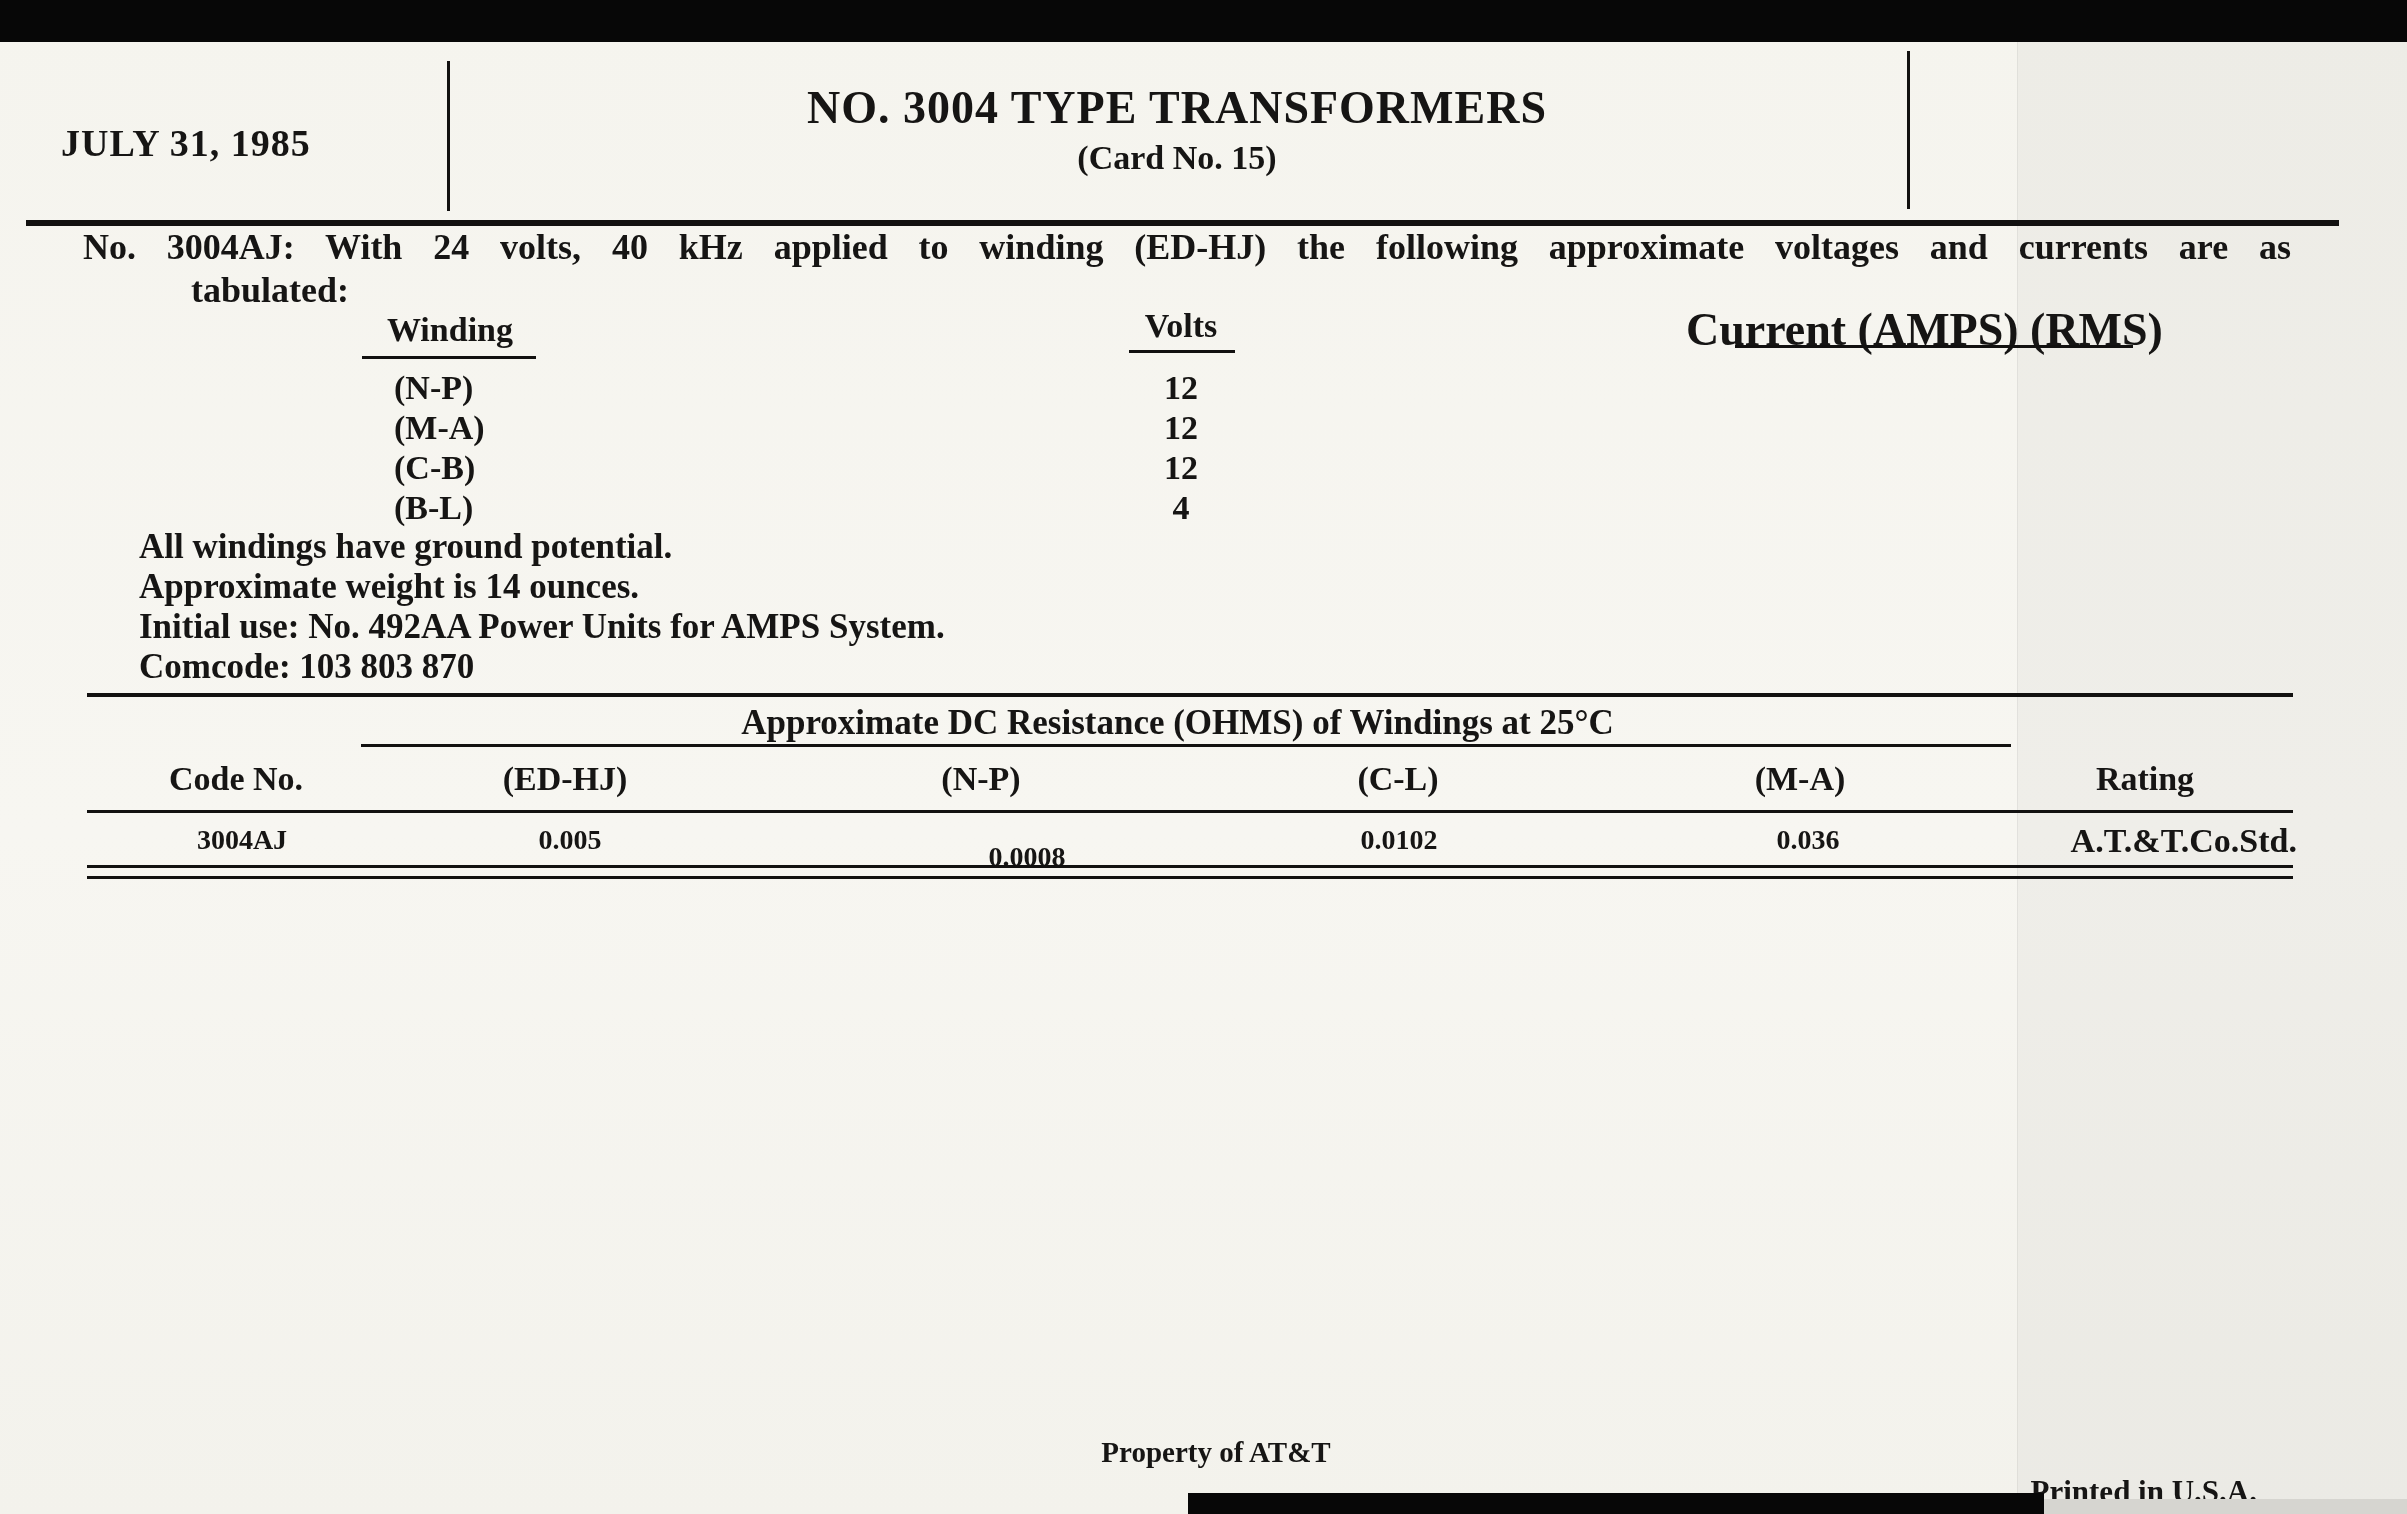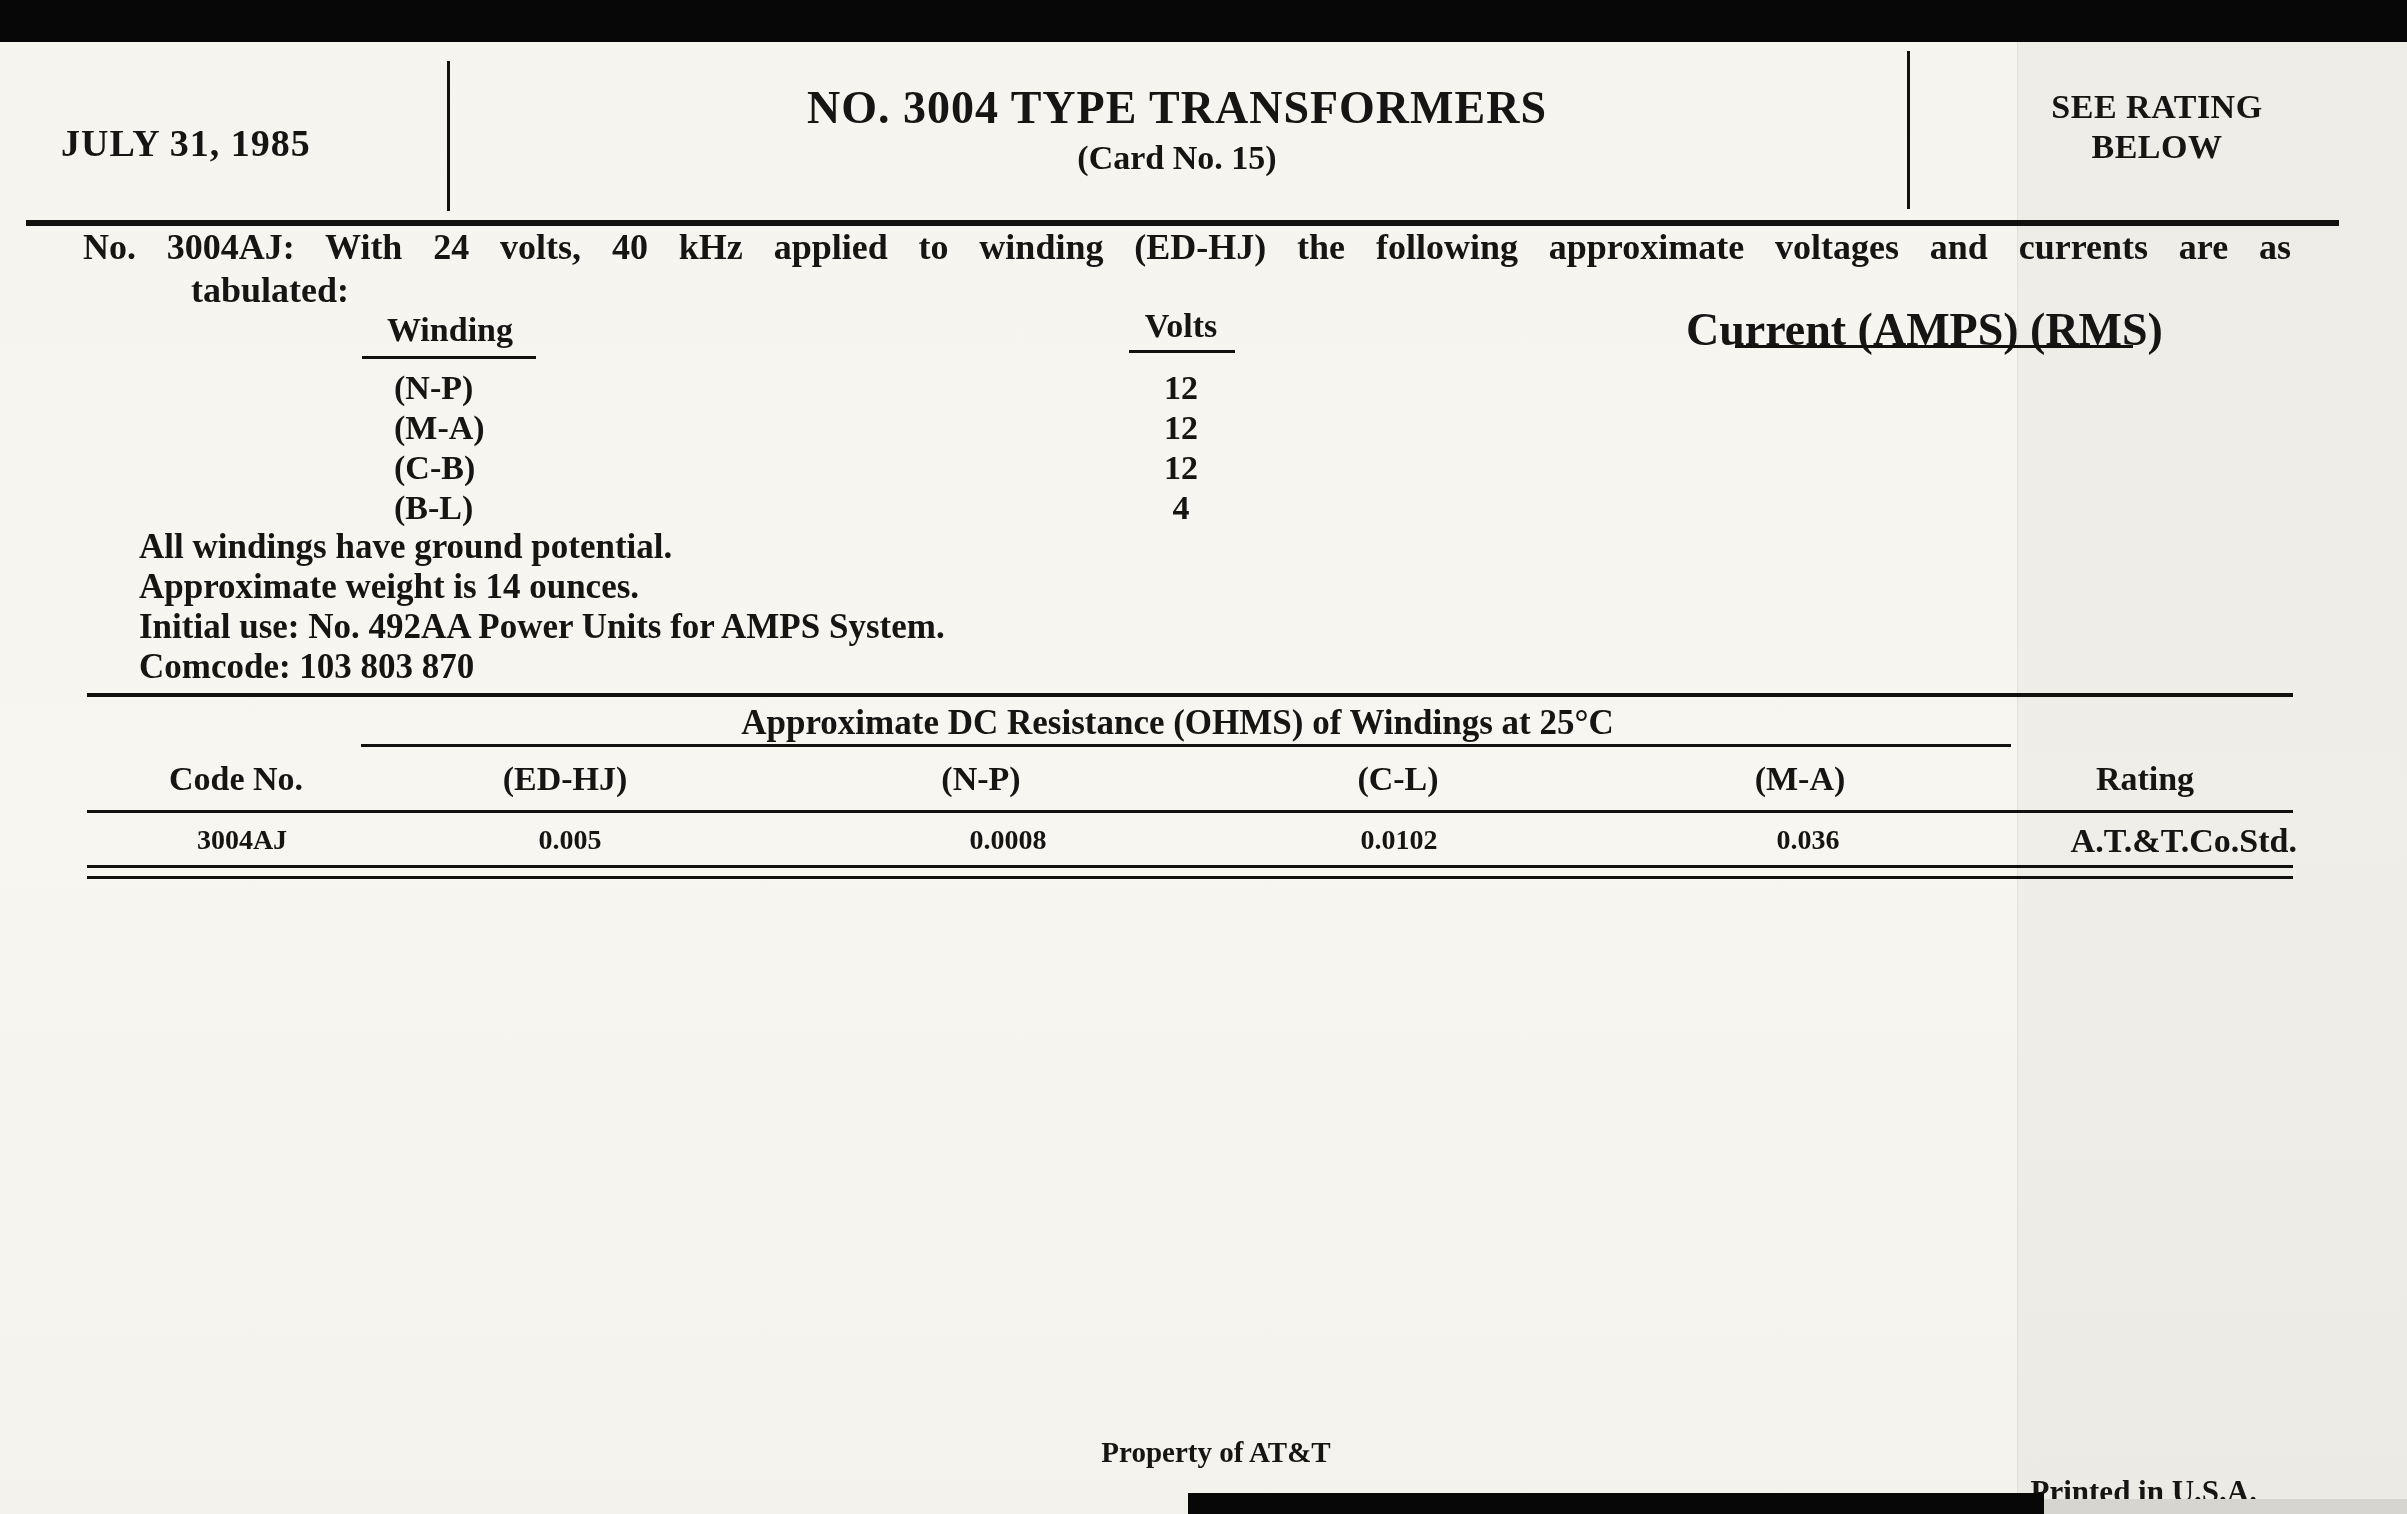--- a/index.html
+++ b/index.html
@@ -39,41 +39,37 @@
   .res-rule-top{left:87px;top:693px;width:2206px;height:4px;}
   .res-title{left:158px;top:703px;width:2039px;text-align:center;font-size:35px;}
   .res-rule-title{left:361px;top:744px;width:1650px;height:3px;}
   .res-head{top:760px;width:198px;text-align:center;font-size:34px;}
   .res-rule-head{left:87px;top:810px;width:2206px;height:3px;}
   .res-cell{top:824px;width:198px;text-align:center;font-size:28px;}
   .res-cell-rating{left:2000px;top:822px;width:297px;text-align:right;font-size:34px;}
   .res-rule-b1{left:87px;top:865px;width:2206px;height:3px;}
   .res-rule-b2{left:87px;top:876px;width:2206px;height:3px;}
   .c0{left:137px;} .c1{left:466px;} .c2{left:882px;} .c3{left:1299px;} .c4{left:1701px;} .c5{left:2046px;}
-  .d0{left:143px;} .d1{left:471px;} .d2{left:909px;} .d3{left:1300px;} .d4{left:1709px;}
+  .d0{left:143px;} .d1{left:471px;} .d2{left:928px;margin-top:17px;} .d3{left:1300px;} .d4{left:1709px;}
   .foot-center{left:1018px;top:1436px;width:396px;text-align:center;font-size:29px;}
   .foot-right{left:1960px;top:1428px;width:297px;text-align:right;font-size:31px;margin-top:46px;}
 </style>
 </head>
 <body>
 
 <div class="page">
 
   <div class="abs topbar"></div>
   <div class="abs edgegray"></div>
 
   <div class="abs date">JULY 31, 1985</div>
   <div class="abs vline1"></div>
   <div class="abs title">NO. 3004 TYPE TRANSFORMERS</div>
   <div class="abs cardno">(Card No. 15)</div>
   <div class="abs vline2"></div>
-  <div class="abs rating-note">
-    <div>SEE RATING</div>
-    <div>BELOW</div>
-  </div>
   <div class="abs rule hdr-rule"></div>
 
   <div class="abs intro1">No. 3004AJ: With 24 volts, 40 kHz applied to winding (ED-HJ) the following approximate voltages and currents are as</div>
   <div class="abs intro2">tabulated:</div>
 
   <div class="abs wt-h-winding">Winding</div>
   <div class="abs wt-h-volts">Volts</div>
   <div class="abs wt-h-current">Current (AMPS) (RMS)</div>
   <div class="abs rule wt-u-winding"></div>
   <div class="abs rule wt-u-volts"></div>

